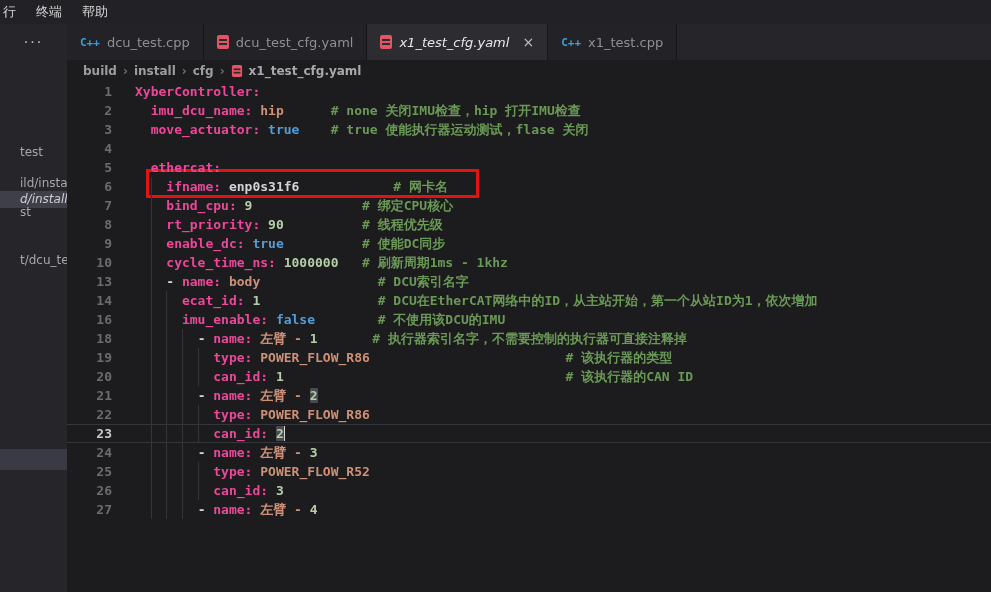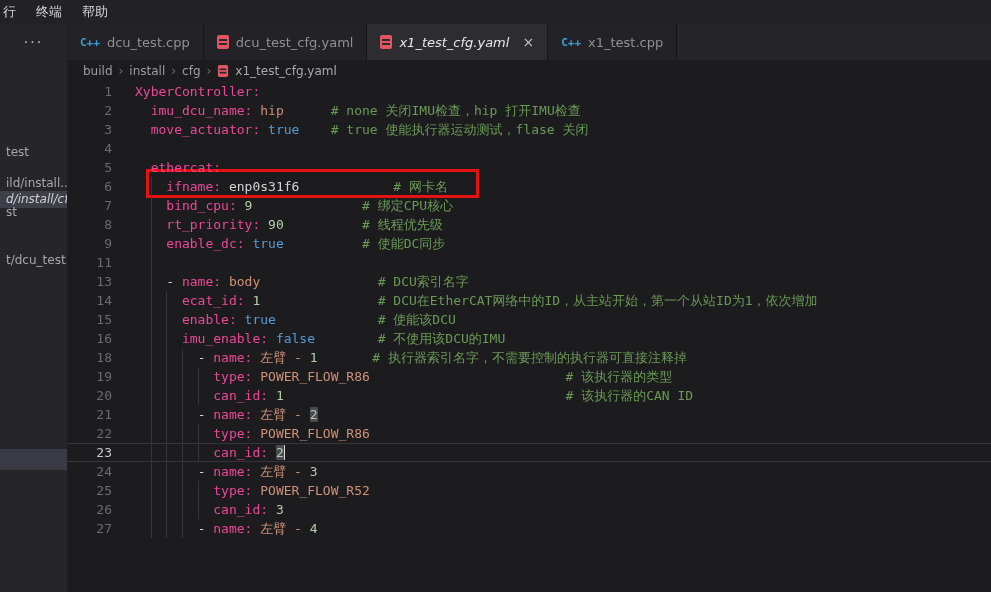--- a/index.html
+++ b/index.html
@@ -28,28 +28,28 @@
               font-family:"DejaVu Sans Mono",monospace; font-style:normal; }
   .yaml-icon { display:inline-block; width:12px; height:14px; position:relative;
                background:#e25562; border-radius:2px; flex:0 0 12px; }
   .yaml-icon::before { content:""; position:absolute; left:2px; right:2px; top:4px;
                height:2px; background:#2b2b30; box-shadow:0 4px 0 #2b2b30; }
 
   
   .sidebar { position:absolute; left:0; top:60px; width:67px; height:532px;
              background:#26262a; overflow:hidden; }
   .side-item { position:absolute; left:0; width:67px; height:17px; line-height:17px;
-               color:#a6a6ab; font-size:12px; padding-left:6px; white-space:nowrap;
+               color:#a6a6ab; font-size:12px; padding-left:20px; white-space:nowrap;
                overflow:hidden; }
   .side-item.selected { background:#3f3f49; color:#d0d0d5; font-style:italic; }
   .side-bar-block { position:absolute; left:0; width:67px; height:21px; background:#3a3a44; }
 
   
   .editor { position:absolute; left:67px; top:60px; width:924px; height:532px;
-            background:#1c1c1f; }
+            background:#1c1c1f;font-weight:bold; }
   .breadcrumb { height:22px; display:flex; align-items:center; gap:6px;
                 padding-left:16px; font-size:12px; color:#9d9da1; }
   .breadcrumb .sep { color:#6e6e73; font-size:12px; }
   .breadcrumb .yaml-icon { transform:scale(.85); }
   .crumb-file { color:#a9a9ad; }
 
   .code { position:relative; width:924px; height:510px; overflow:hidden;
           font-family:"DejaVu Sans Mono","Liberation Mono",monospace;
           font-size:13px; line-height:19px; }
   .line { position:relative; height:19px; white-space:pre; padding-left:68px;
@@ -133,24 +133,23 @@
     <div class="red-box"></div>
   <div class="line"><span class="ln">1</span><span class="t-key">XyberController:</span></div>
       <div class="line"><span class="ln">2</span><span class="t-plain">  </span><span class="t-key">imu_dcu_name:</span><span class="t-plain"> </span><span class="t-str">hip</span><span class="t-plain">      </span><span class="t-comment"># none 关闭IMU检查，hip 打开IMU检查</span></div>
       <div class="line"><span class="ln">3</span><span class="t-plain">  </span><span class="t-key">move_actuator:</span><span class="t-plain"> </span><span class="t-bool">true</span><span class="t-plain">    </span><span class="t-comment"># true 使能执行器运动测试，flase 关闭</span></div>
       <div class="line"><span class="ln">4</span></div>
       <div class="line"><span class="ln">5</span><span class="t-plain">  </span><span class="t-key">ethercat:</span></div>
       <div class="line"><span class="ln">6</span><span class="guide" style="left: calc(2ch + 68px);"></span><span class="t-plain">    </span><span class="t-key">ifname:</span><span class="t-plain"> </span><span class="t-plain">enp0s31f6</span><span class="t-plain">            </span><span class="t-comment"># 网卡名</span></div>
       <div class="line"><span class="ln">7</span><span class="guide" style="left: calc(2ch + 68px);"></span><span class="t-plain">    </span><span class="t-key">bind_cpu:</span><span class="t-plain"> </span><span class="t-num">9</span><span class="t-plain">              </span><span class="t-comment"># 绑定CPU核心</span></div>
       <div class="line"><span class="ln">8</span><span class="guide" style="left: calc(2ch + 68px);"></span><span class="t-plain">    </span><span class="t-key">rt_priority:</span><span class="t-plain"> </span><span class="t-num">90</span><span class="t-plain">          </span><span class="t-comment"># 线程优先级</span></div>
       <div class="line"><span class="ln">9</span><span class="guide" style="left: calc(2ch + 68px);"></span><span class="t-plain">    </span><span class="t-key">enable_dc:</span><span class="t-plain"> </span><span class="t-bool">true</span><span class="t-plain">          </span><span class="t-comment"># 使能DC同步</span></div>
-      <div class="line"><span class="ln">11</span><span class="guide" style="left: calc(2ch + 68px);"></span></div>
+      <div class="line"><span class="ln">10</span><span class="guide" style="left: calc(2ch + 68px);"></span><span class="t-plain">    </span><span class="t-key">cycle_time_ns:</span><span class="t-plain"> </span><span class="t-num">1000000</span><span class="t-plain">   </span><span class="t-comment"># 刷新周期1ms - 1khz</span></div>
       <div class="line"><span class="ln">13</span><span class="guide" style="left: calc(2ch + 68px);"></span><span class="t-plain">    </span><span class="t-punct">- </span><span class="t-key">name:</span><span class="t-plain"> </span><span class="t-str">body</span><span class="t-plain">               </span><span class="t-comment"># DCU索引名字</span></div>
       <div class="line"><span class="ln">14</span><span class="guide" style="left: calc(2ch + 68px);"></span><span class="guide" style="left: calc(4ch + 68px);"></span><span class="t-plain">      </span><span class="t-key">ecat_id:</span><span class="t-plain"> </span><span class="t-num">1</span><span class="t-plain">               </span><span class="t-comment"># DCU在EtherCAT网络中的ID，从主站开始，第一个从站ID为1，依次增加</span></div>
-      <div class="line"><span class="ln">15</span><span class="guide" style="left: calc(2ch + 68px);"></span><span class="guide" style="left: calc(4ch + 68px);"></span><span class="t-plain">      </span><span class="t-key">enable:</span><span class="t-plain"> </span><span class="t-bool">true</span><span class="t-plain">             </span><span class="t-comment"># 使能该DCU</span></div>
       <div class="line"><span class="ln">16</span><span class="guide" style="left: calc(2ch + 68px);"></span><span class="guide" style="left: calc(4ch + 68px);"></span><span class="t-plain">      </span><span class="t-key">imu_enable:</span><span class="t-plain"> </span><span class="t-bool">false</span><span class="t-plain">        </span><span class="t-comment"># 不使用该DCU的IMU</span></div>
       <div class="line"><span class="ln">18</span><span class="guide" style="left: calc(2ch + 68px);"></span><span class="guide" style="left: calc(4ch + 68px);"></span><span class="guide" style="left: calc(6ch + 68px);"></span><span class="t-plain">        </span><span class="t-punct">- </span><span class="t-key">name:</span><span class="t-plain"> </span><span class="t-str">左臂 - </span><span class="t-num">1</span><span class="t-plain">       </span><span class="t-comment"># 执行器索引名字，不需要控制的执行器可直接注释掉</span></div>
       <div class="line"><span class="ln">19</span><span class="guide" style="left: calc(2ch + 68px);"></span><span class="guide" style="left: calc(4ch + 68px);"></span><span class="guide" style="left: calc(6ch + 68px);"></span><span class="guide" style="left: calc(8ch + 68px);"></span><span class="t-plain">          </span><span class="t-key">type:</span><span class="t-plain"> </span><span class="t-str">POWER_FLOW_R86</span><span class="t-plain">                         </span><span class="t-comment"># 该执行器的类型</span></div>
       <div class="line"><span class="ln">20</span><span class="guide" style="left: calc(2ch + 68px);"></span><span class="guide" style="left: calc(4ch + 68px);"></span><span class="guide" style="left: calc(6ch + 68px);"></span><span class="guide" style="left: calc(8ch + 68px);"></span><span class="t-plain">          </span><span class="t-key">can_id:</span><span class="t-plain"> </span><span class="t-num">1</span><span class="t-plain">                                    </span><span class="t-comment"># 该执行器的CAN ID</span></div>
       <div class="line"><span class="ln">21</span><span class="guide" style="left: calc(2ch + 68px);"></span><span class="guide" style="left: calc(4ch + 68px);"></span><span class="guide" style="left: calc(6ch + 68px);"></span><span class="t-plain">        </span><span class="t-punct">- </span><span class="t-key">name:</span><span class="t-plain"> </span><span class="t-str">左臂 - </span><span class="t-num occ">2</span></div>
       <div class="line"><span class="ln">22</span><span class="guide" style="left: calc(2ch + 68px);"></span><span class="guide" style="left: calc(4ch + 68px);"></span><span class="guide" style="left: calc(6ch + 68px);"></span><span class="guide" style="left: calc(8ch + 68px);"></span><span class="t-plain">          </span><span class="t-key">type:</span><span class="t-plain"> </span><span class="t-str">POWER_FLOW_R86</span></div>
       <div class="line active"><span class="ln">23</span><span class="guide" style="left: calc(2ch + 68px);"></span><span class="guide" style="left: calc(4ch + 68px);"></span><span class="guide" style="left: calc(6ch + 68px);"></span><span class="guide" style="left: calc(8ch + 68px);"></span><span class="t-plain">          </span><span class="t-key">can_id:</span><span class="t-plain"> </span><span class="t-num occ">2</span><span class="cursor"></span></div>
       <div class="line"><span class="ln">24</span><span class="guide" style="left: calc(2ch + 68px);"></span><span class="guide" style="left: calc(4ch + 68px);"></span><span class="guide" style="left: calc(6ch + 68px);"></span><span class="t-plain">        </span><span class="t-punct">- </span><span class="t-key">name:</span><span class="t-plain"> </span><span class="t-str">左臂 - </span><span class="t-num">3</span></div>
       <div class="line"><span class="ln">25</span><span class="guide" style="left: calc(2ch + 68px);"></span><span class="guide" style="left: calc(4ch + 68px);"></span><span class="guide" style="left: calc(6ch + 68px);"></span><span class="guide" style="left: calc(8ch + 68px);"></span><span class="t-plain">          </span><span class="t-key">type:</span><span class="t-plain"> </span><span class="t-str">POWER_FLOW_R52</span></div>
       <div class="line"><span class="ln">26</span><span class="guide" style="left: calc(2ch + 68px);"></span><span class="guide" style="left: calc(4ch + 68px);"></span><span class="guide" style="left: calc(6ch + 68px);"></span><span class="guide" style="left: calc(8ch + 68px);"></span><span class="t-plain">          </span><span class="t-key">can_id:</span><span class="t-plain"> </span><span class="t-num">3</span></div>

